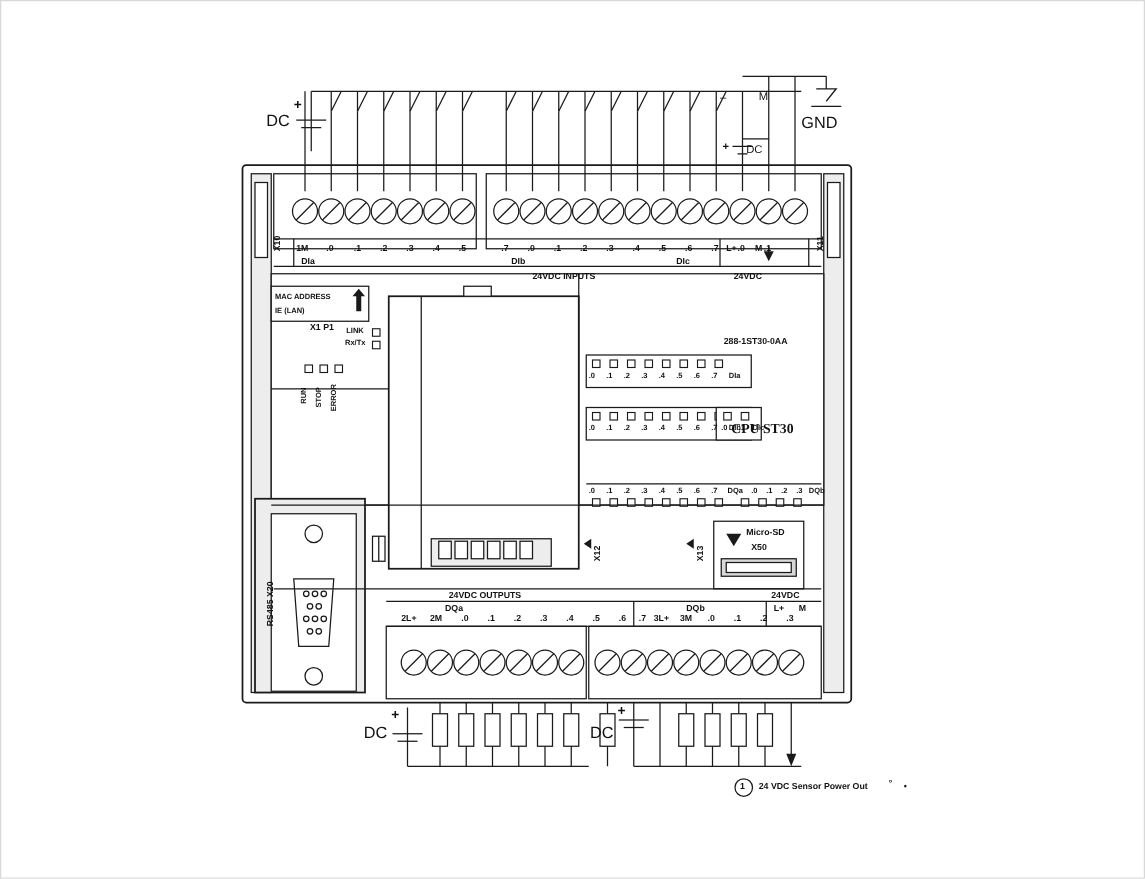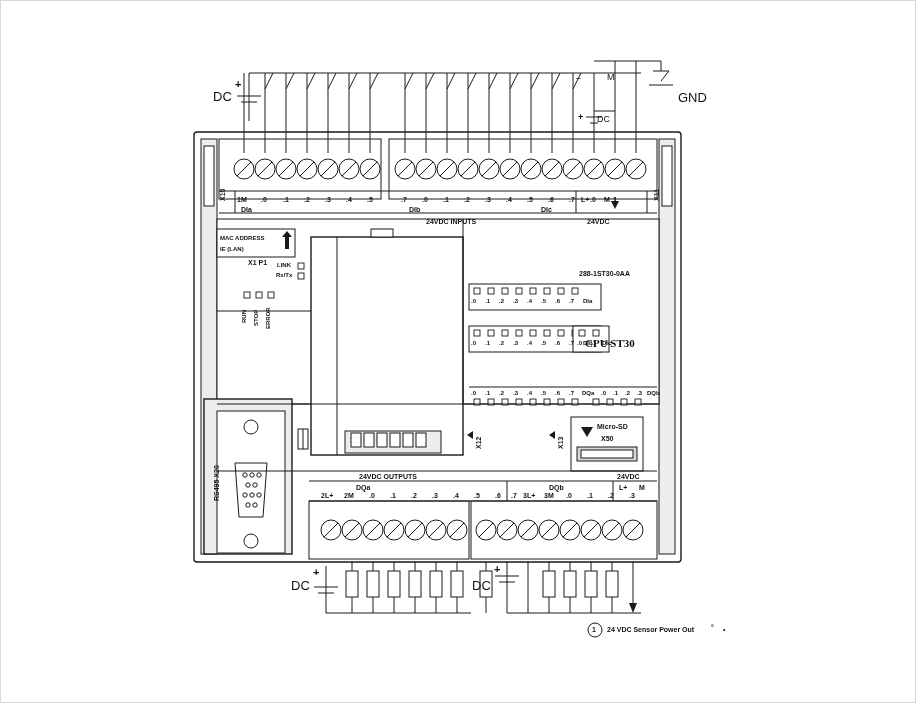--- a/index.html
+++ b/index.html
@@ -356,21 +356,21 @@
     <polygon fill="#1a1a1a" points="628,602 636,602 632,612"></polygon>
     <circle class="ln thin fillw" cx="594" cy="629" r="7"></circle>
   </svg>
 
   <div class="lbl s13" style="left:212px;top:89px;">DC</div>
   <div class="lbl s11 b" style="left:234px;top:78px;">+</div>
   <div class="lbl s9" style="left:575px;top:73px;">–</div>
   <div class="lbl s9 b" style="left:577px;top:112px;">+</div>
   <div class="lbl s9" style="left:596px;top:114px;">DC</div>
   <div class="lbl s9" style="left:606px;top:72px;">M</div>
-  <div class="lbl s13" style="left:640px;top:90px;margin-left:37px;">GND</div>
+  <div class="lbl s13" style="left:640px;top:90px;">GND</div>
 
   <div class="lbl s7 b rot" style="left:218px;top:200px;">X10</div>
   <div class="lbl s7 b rot" style="left:652px;top:200px;">X11</div>
 
   <div class="lbl s7 b" style="left:236px;top:195px;">1M</div>
   <div class="lbl s7 b" style="left:260px;top:195px;">.0</div>
   <div class="lbl s7 b" style="left:282px;top:195px;">.1</div>
   <div class="lbl s7 b" style="left:303px;top:195px;">.2</div>
   <div class="lbl s7 b" style="left:324px;top:195px;">.3</div>
   <div class="lbl s7 b" style="left:345px;top:195px;">.4</div>

